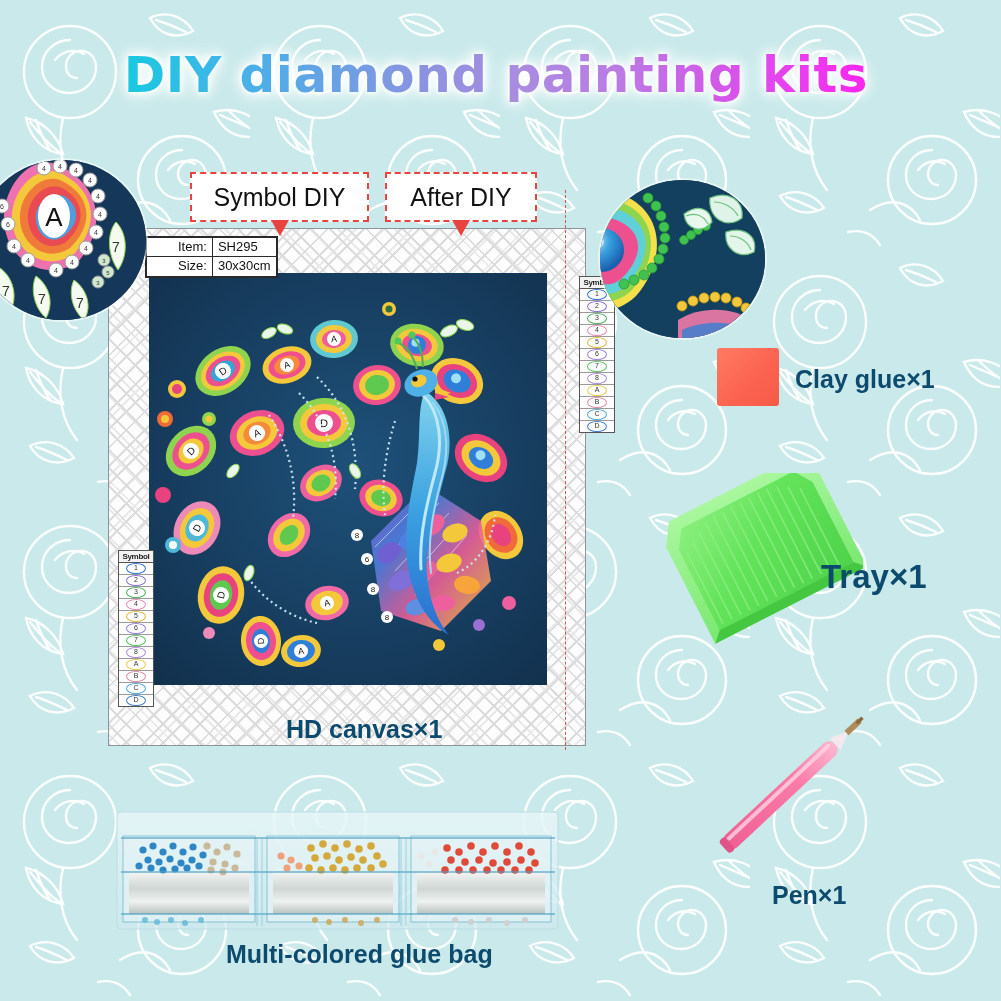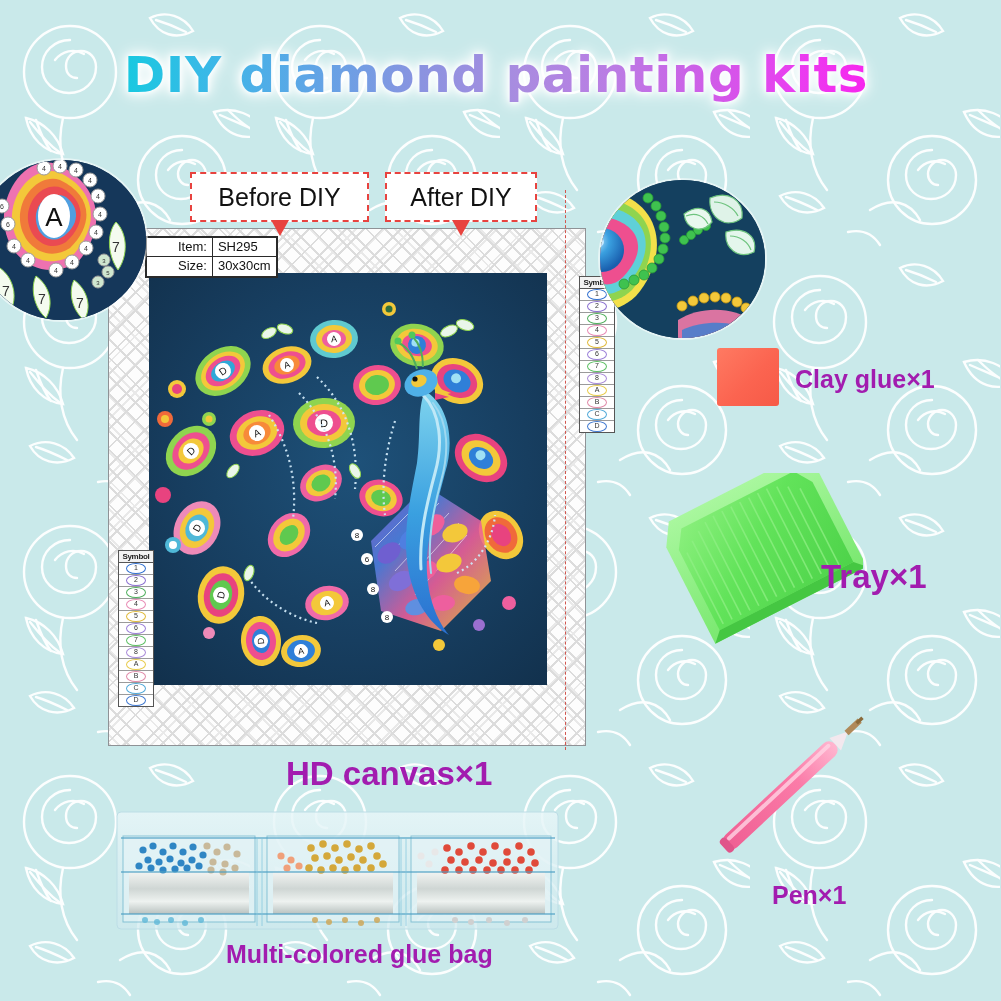--- a/index.html
+++ b/index.html
@@ -114,27 +114,27 @@
   
   .glue{
     position:absolute;left:717px;top:348px;width:62px;height:58px;z-index:5;
     background:linear-gradient(135deg,#ff7a62 0%,#fb6450 55%,#f65a47 100%);
     border-radius:3px;
   }
   .tray{position:absolute;left:663px;top:473px;width:200px;height:175px;z-index:5;}
   .pen{position:absolute;left:660px;top:700px;width:240px;height:190px;z-index:5;}
 
   .supply-label{
-    position:absolute;z-index:6;color:#a21caf;font-weight:bold;
+    position:absolute;z-index:6;color:#0c4a6e;font-weight:bold;
     font-family:"Liberation Sans",sans-serif;white-space:nowrap;
   }
   #label-glue{left:795px;top:365px;font-size:25px;}
   #label-tray{left:821px;top:558px;font-size:33px;}
   #label-pen{left:772px;top:881px;font-size:25px;}
-  #label-canvas{left:286px;top:755px;font-size:33px;}
+  #label-canvas{left:286px;top:715px;font-size:25px;}
   #label-beads{left:226px;top:940px;font-size:25px;}
 
   
   .beadbags{position:absolute;left:115px;top:808px;width:445px;height:125px;z-index:5;}
 </style>
 </head>
 <body>
 
 <div id="stage">
 
@@ -174,21 +174,21 @@
       </defs>
       <rect width="1001" height="1001" fill="url(#rosepat)"></rect>
     </svg>
   </div>
 
   <div class="title-wrap">
     <span class="title">DIY diamond painting kits</span>
   </div>
 
   <div class="callout" id="callout-before">
-    <span>Before DIY</span>
+    <span>Symbol DIY</span>
     <span class="ptr"></span>
   </div>
   <div class="callout" id="callout-after">
     <span>After DIY</span>
     <span class="ptr"></span>
   </div>
 
   <div class="canvas-frame">
     <div class="canvas-lattice"></div>
     <div class="canvas-inner">

